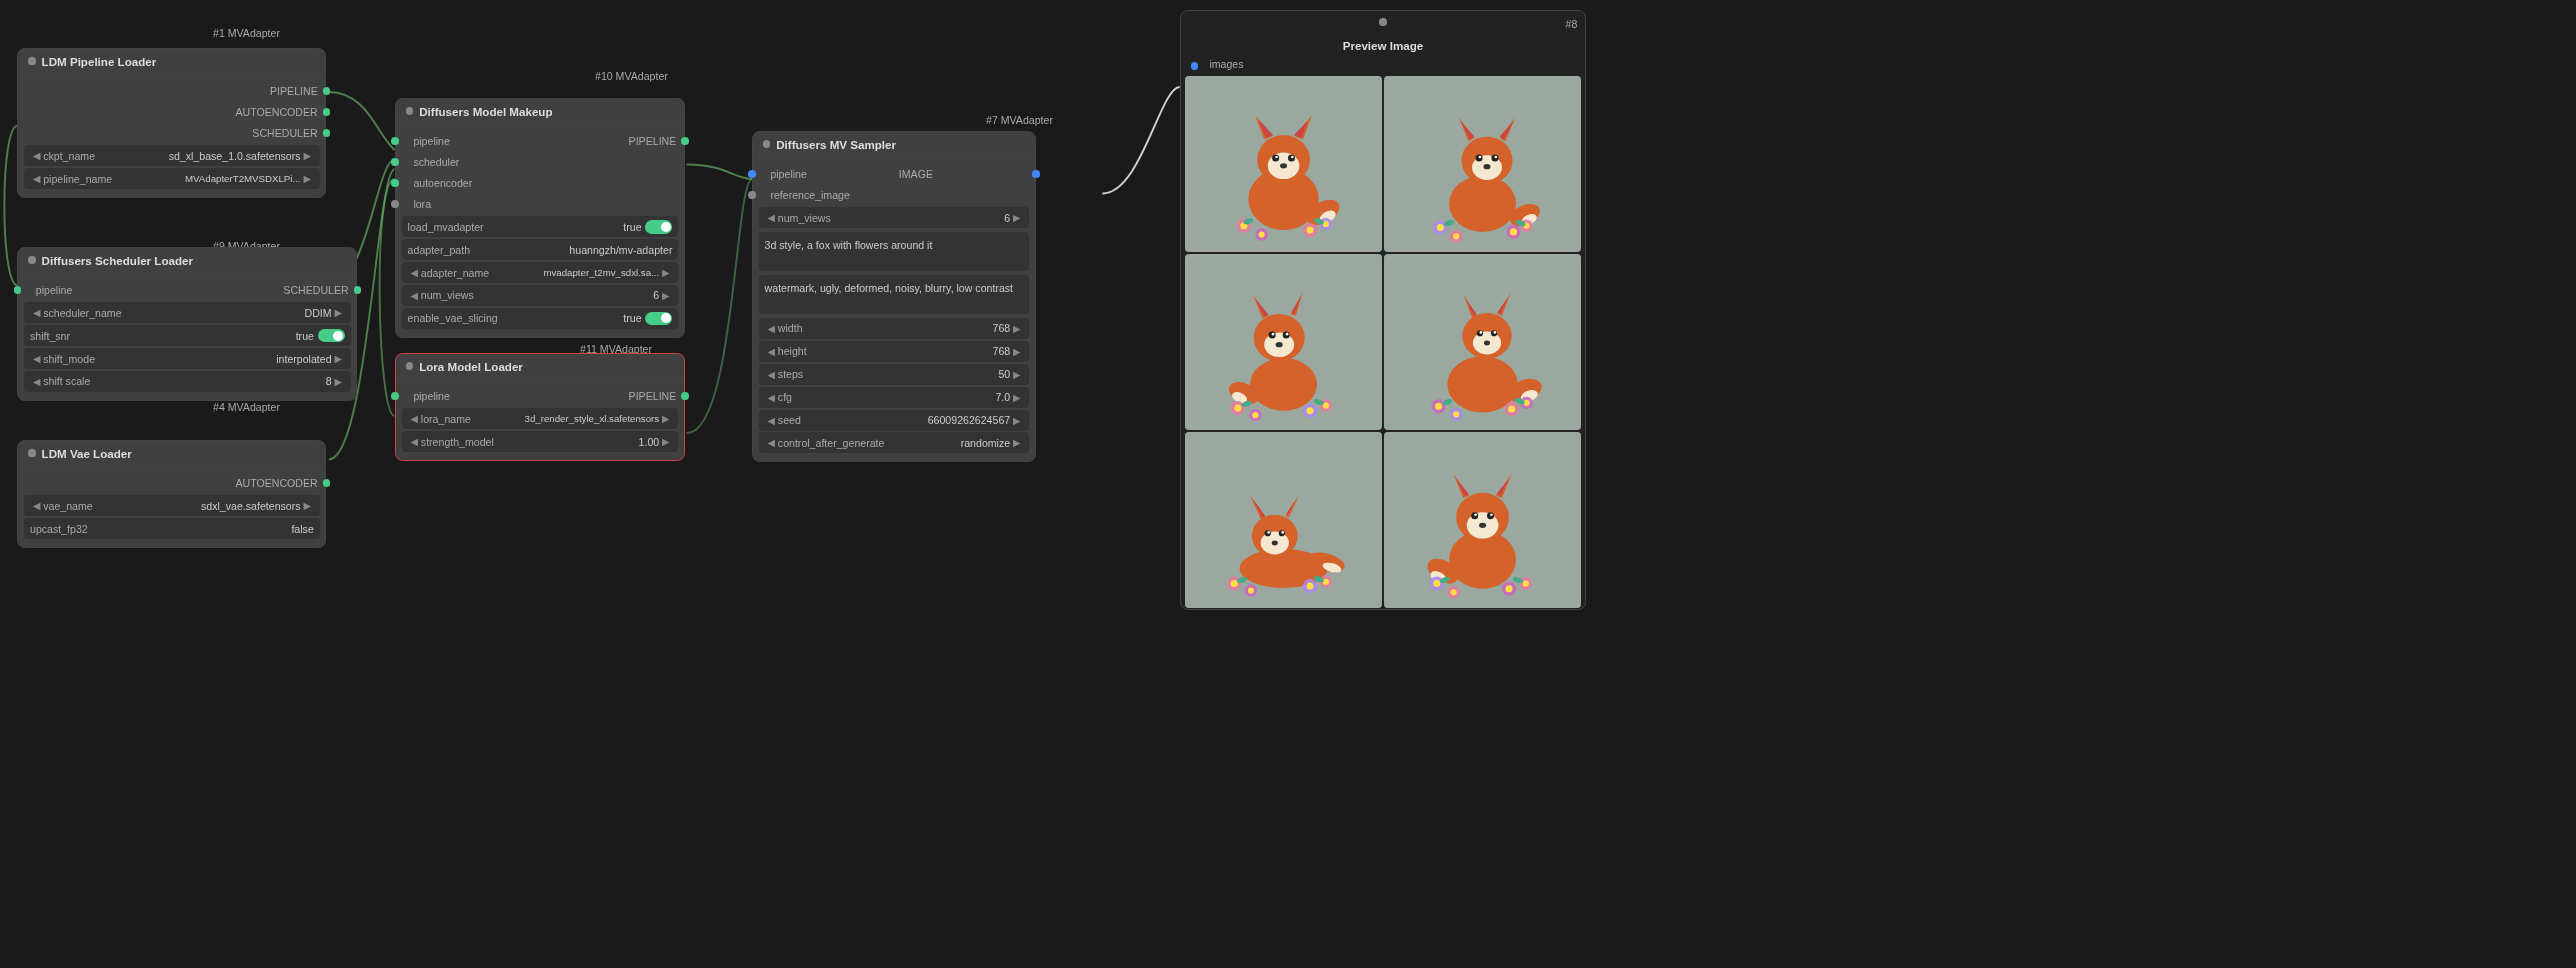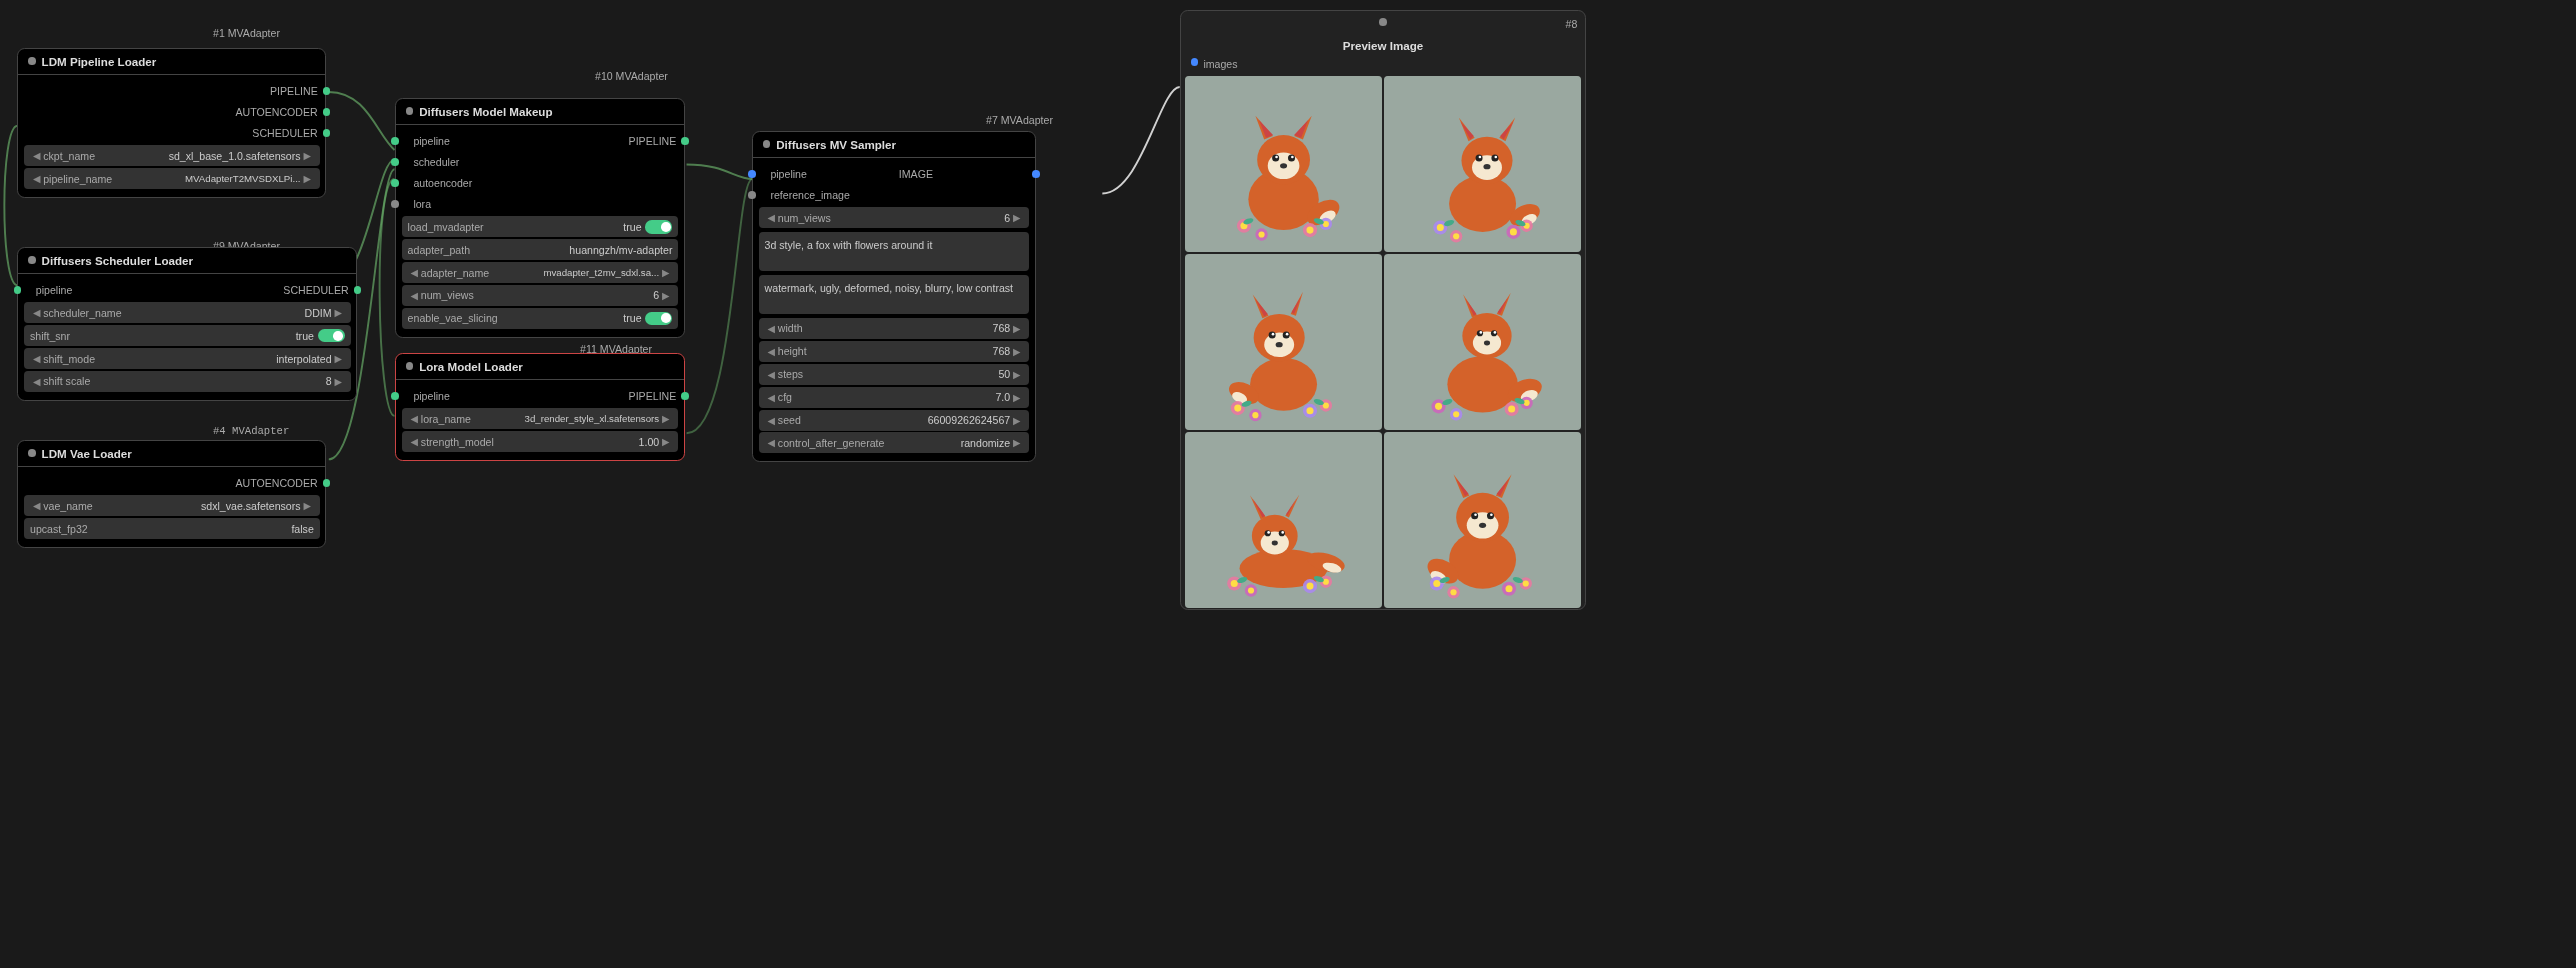--- a/index.html
+++ b/index.html
@@ -17,21 +17,21 @@
     .canvas-area {
       position: absolute;
       top: 0; left: 0;
       width: 2576px;
       height: 969px;
     }
 
     
     .node {
       position: absolute;
-      background: #000000;
+      background: #404040;
       border-radius: 7.7px;
       border: 1px solid #444;
       min-width: 193px;
     }
 
     .node-header {
       display: flex;
       align-items: center;
       gap: 5.8px;
       padding: 5.8px 9.7px;
@@ -210,22 +210,22 @@
     .preview-header-row {
       display: flex;
       align-items: center;
       gap: 13px;
       padding: 7.7px 9.7px 3.9px;
       flex-direction: column;
     }
 
     .preview-sub-row {
       display: flex;
-      align-items: flex-start;
-      gap: 5px;
+      align-items: flex-end;
+      gap: 11px;
       padding: 1.9px 9.7px;
     }
 
     #badge-8 {
       position: absolute;
       top: 7.7px;
       right: 7.7px;
       color: #aaa;
       font-size: 10.6px;
     }
@@ -322,21 +322,21 @@
       </div>
       <div class="field-row">
         <span class="field-arrow">◀</span>
         <span class="field-label">shift  scale</span>
         <span class="field-value">8</span>
         <span class="field-arrow">▶</span>
       </div>
     </div>
   </div>
 
-  <div class="mv-label" style="left:213px; top:425px;font-family:Liberation Mono, monospace;">#4 MVAdapter</div>
+  <div class="mv-label" style="left:213px; top:401px;">#4 MVAdapter</div>
 
   <div class="node" id="node-ldm-vae">
     <div class="node-header">
       <div class="connector-dot gray"></div>
       <span class="node-title">LDM Vae Loader</span>
     </div>
     <div class="node-body">
       <div class="node-row">
         <span class="node-label" style="text-align:right; width:100%;">AUTOENCODER</span>
         <div class="connector-dot green" style="position:absolute; right:-4.8px;"></div>

